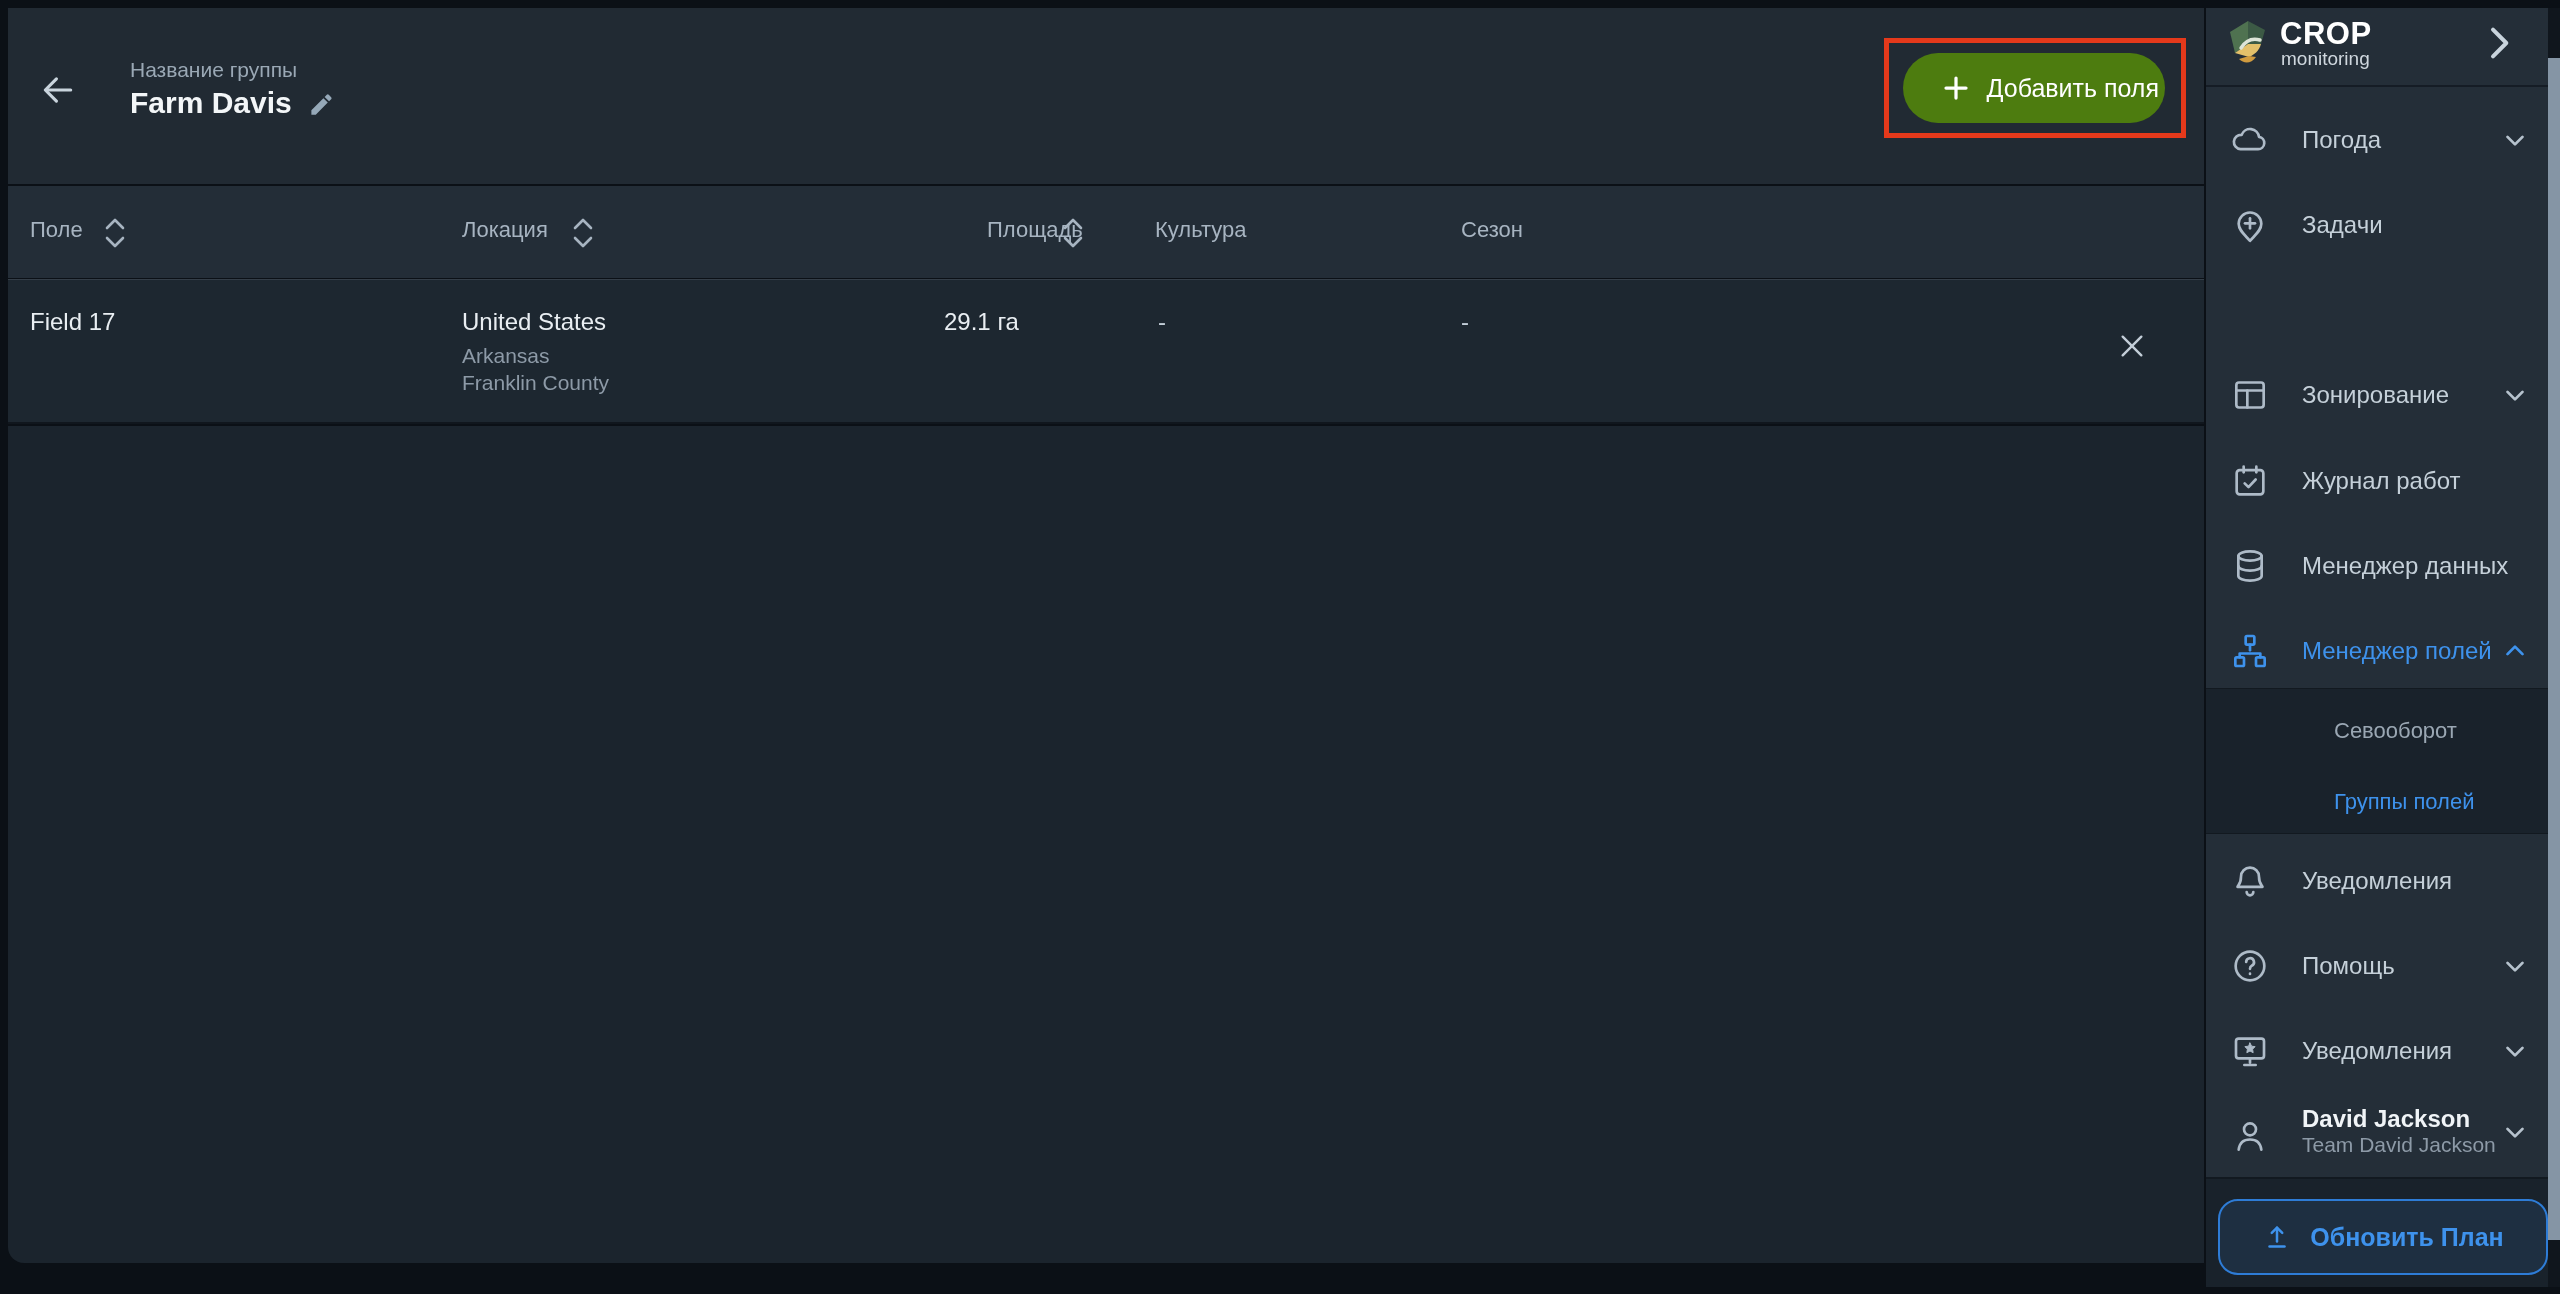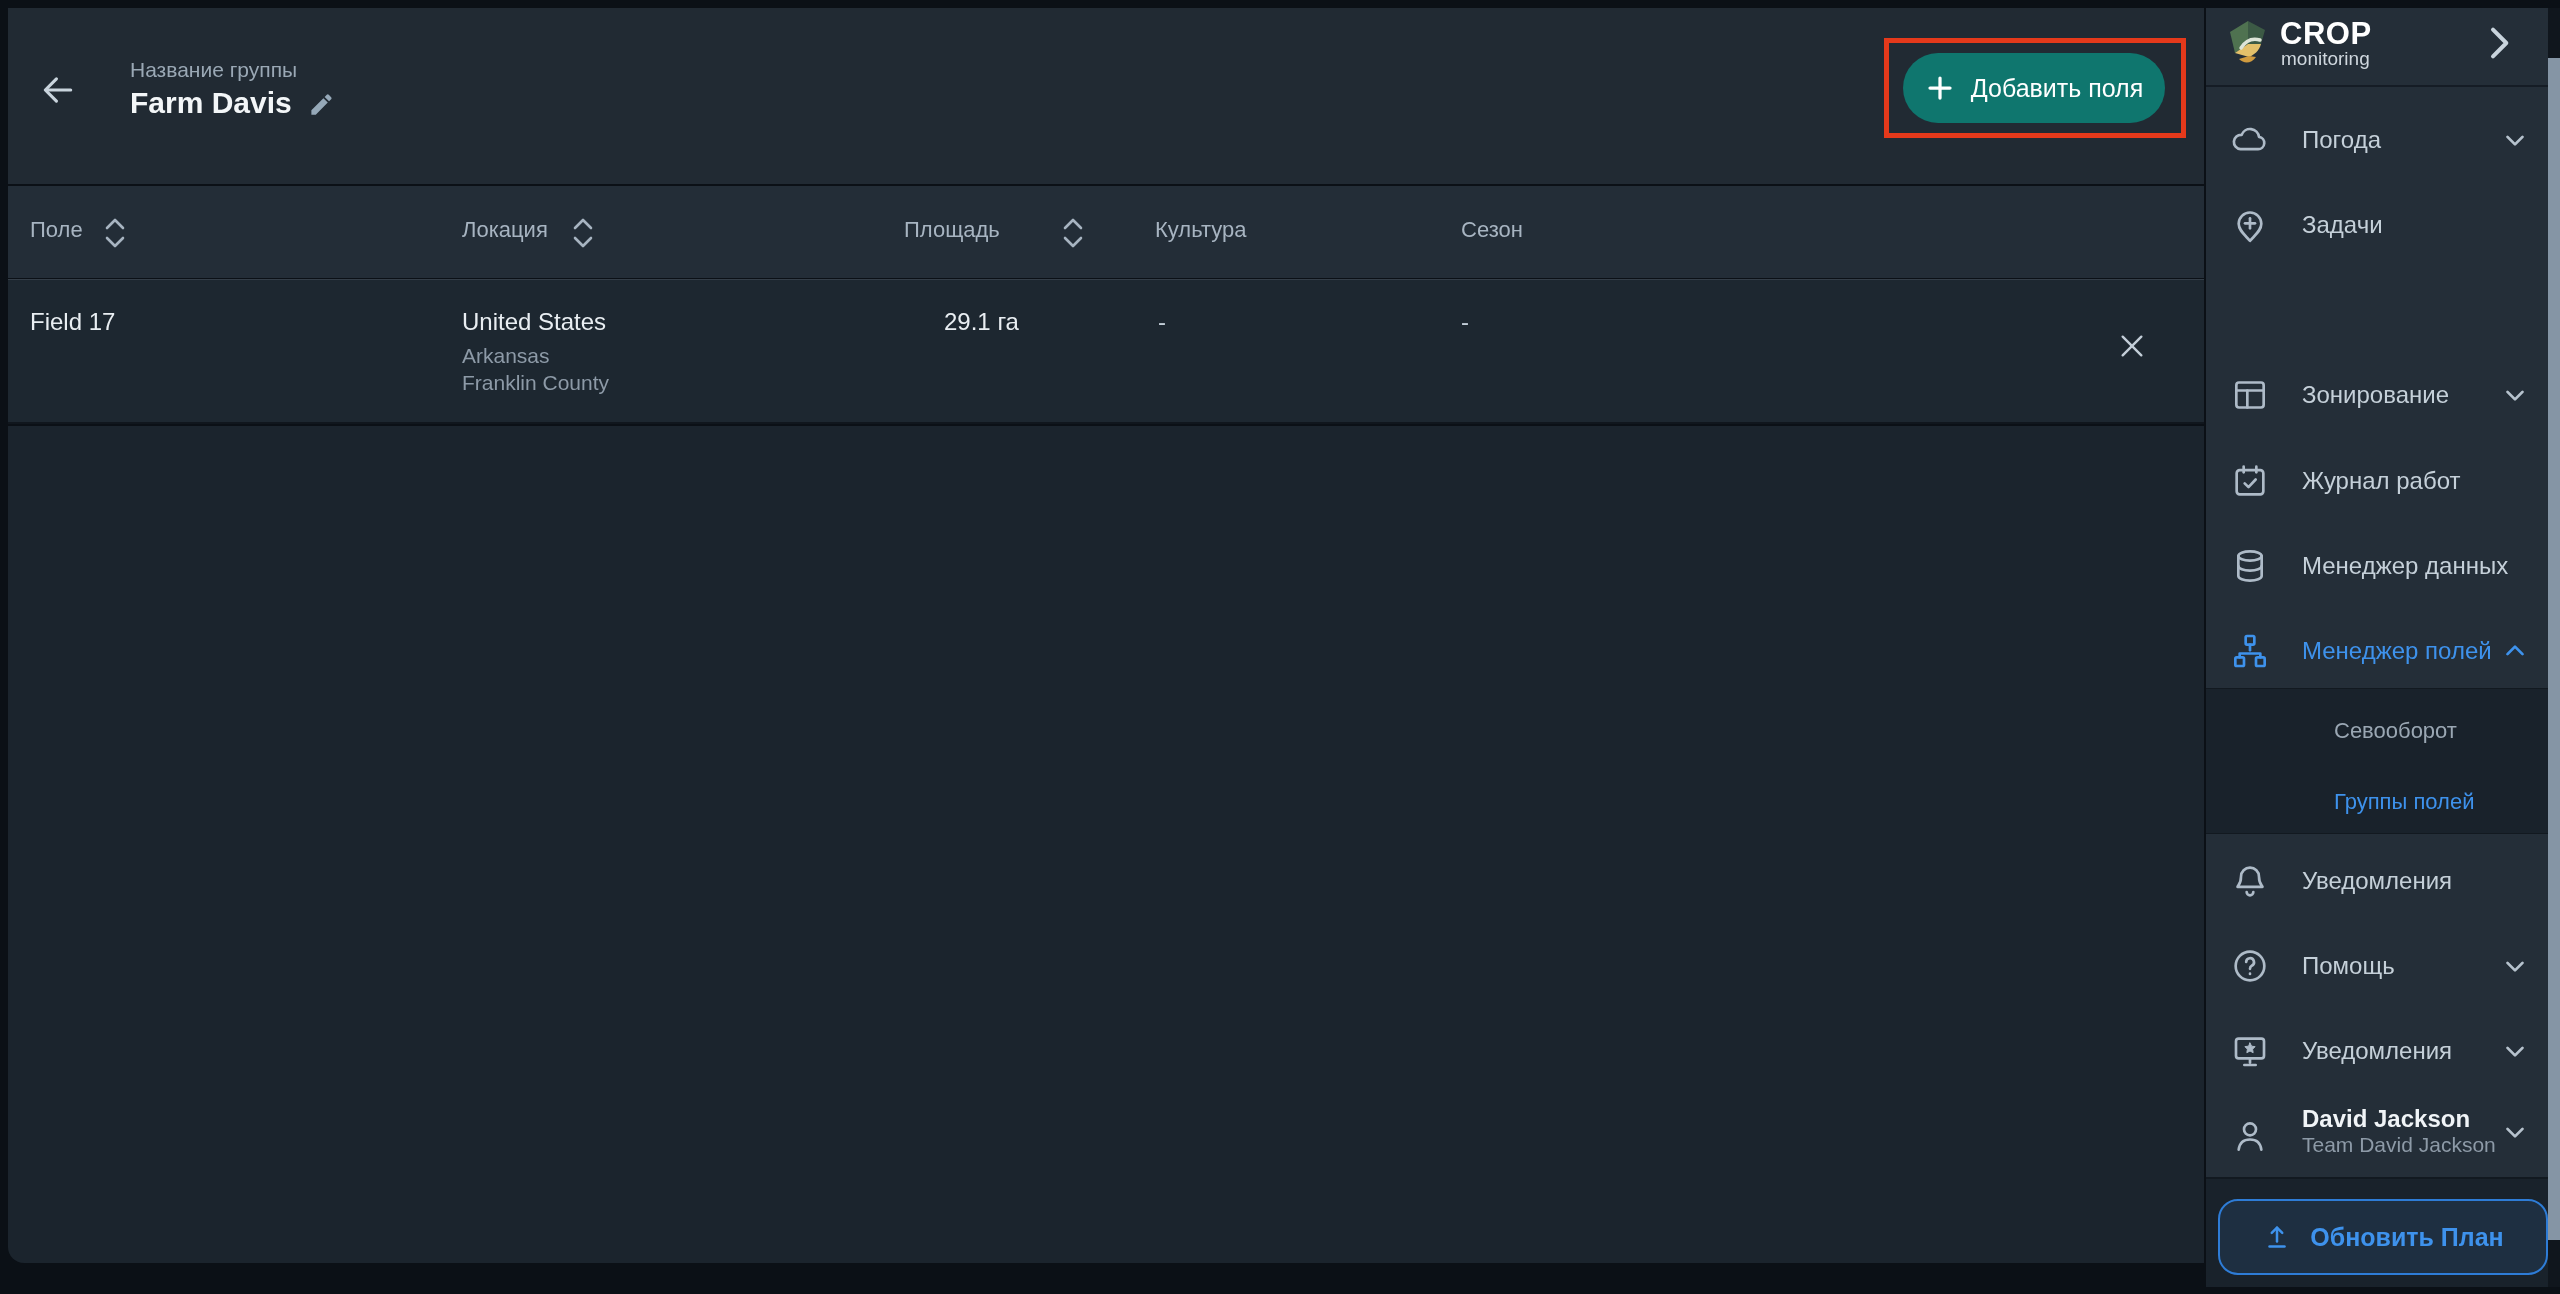--- a/index.html
+++ b/index.html
@@ -19,21 +19,21 @@
         border-radius:0 0 0 16px;}
   
   .back-btn{left:36px;top:68px;width:44px;height:44px;color:#c9d4dd;cursor:pointer;
         display:flex;align-items:center;justify-content:center;background:none;border:none;padding:0;}
   .grp-label{left:130px;top:58px;font-size:21px;color:#9aa8b5;}
   .grp-title{left:130px;top:86px;font-size:30px;font-weight:bold;color:#f3f6f8;}
   .edit-btn{left:304px;top:88px;width:34px;height:34px;color:#95a8b8;cursor:pointer;
         display:flex;align-items:center;justify-content:center;background:none;border:none;padding:0;}
   .annotation{left:1884px;top:38px;width:302px;height:100px;border:5px solid #e5391b;}
   .add-btn{left:1903px;top:53px;width:262px;height:70px;border:none;border-radius:35px;
-        background:#0f766e;color:#ffffff;display:flex;align-items:center;justify-content:center;
+        background:#4d7c0f;color:#ffffff;display:flex;align-items:center;justify-content:flex-end;
         gap:16px;font-size:25px;font-weight:500;font-family:inherit;cursor:pointer;}
   
   .th{top:217px;font-size:22px;color:#a7b4c1;white-space:nowrap;text-align:center;}
   .sort{top:214px;width:26px;height:38px;color:#a7b4c1;cursor:pointer;}
   .cell{font-size:24px;color:#e9eef2;white-space:nowrap;}
   .cell-sub{font-size:21px;color:#8d9aa7;white-space:nowrap;}
   .dash{color:#c3ced8;}
   .row-close{left:2108px;top:322px;width:48px;height:48px;color:#c3ced8;cursor:pointer;
         display:flex;align-items:center;justify-content:center;background:none;border:none;padding:0;}
   
@@ -116,21 +116,21 @@
         <path d="M5 24l8 8 8-8"></path>
       </svg>
   </span>
   <div class="abs th" style="left:462px">Локация</div>
   <span class="abs sort" style="left:570px">
     <svg width="26" height="38" viewBox="0 0 26 38" fill="none" stroke="currentColor" stroke-width="2.6" stroke-linecap="round" stroke-linejoin="round">
         <path d="M5 14l8-8 8 8"></path>
         <path d="M5 24l8 8 8-8"></path>
       </svg>
   </span>
-  <div class="abs th" style="left:904px">Площадь</div>
+  <div class="abs th" style="left:987px">Площадь</div>
   <span class="abs sort" style="left:1060px">
     <svg width="26" height="38" viewBox="0 0 26 38" fill="none" stroke="currentColor" stroke-width="2.6" stroke-linecap="round" stroke-linejoin="round">
         <path d="M5 14l8-8 8 8"></path>
         <path d="M5 24l8 8 8-8"></path>
       </svg>
   </span>
   <div class="abs th" style="left:1155px">Культура</div>
   <div class="abs th" style="left:1461px">Сезон</div>
 
   <div class="abs cell" style="left:30px;top:308px">Field 17</div>

